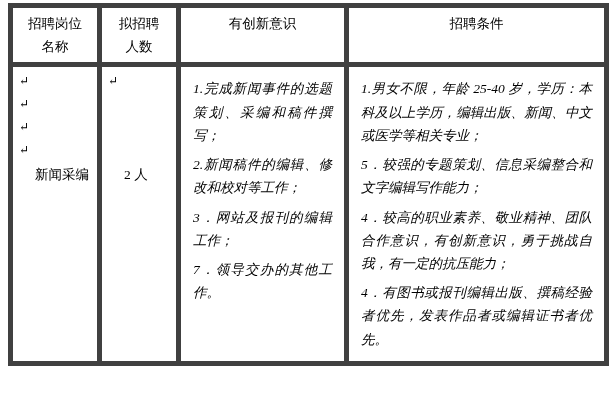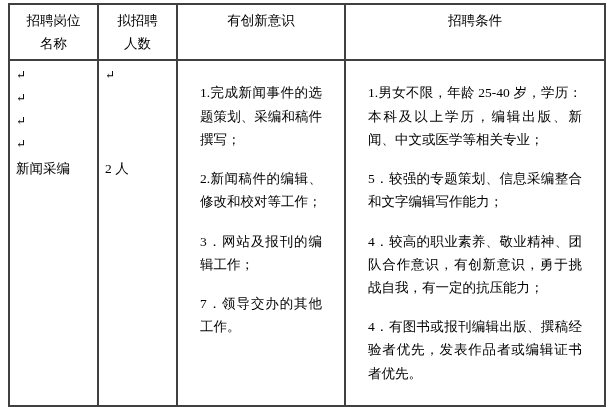--- a/index.html
+++ b/index.html
@@ -21,21 +21,21 @@
   }
   table.recruit-table {
     border-collapse: collapse;
     width: 596px;
     margin-left: 8px;
     margin-top: 3px;
     table-layout: fixed;
   }
   table.recruit-table td,
   table.recruit-table th {
-    border: 2px solid #404040;
+    border: 5px solid #404040;
     vertical-align: top;
     padding: 4px 6px 4px 6px;
     font-size: 13.5px;
     line-height: 1.72;
     font-weight: normal;
   }
   col.c1 { width: 89px; }
   col.c2 { width: 79px; }
   col.c3 { width: 168px; }
   col.c4 { width: 260px; }
@@ -69,24 +69,26 @@
     text-align: left;
   }
   .count-spacer {
     display: block;
     height: 23px;
   }
   .para {
     display: block;
     text-align: justify;
     text-justify: inter-ideograph;
+    margin-left: 16px;
   }
   .cell-duties .para,
   .cell-reqs .para {
-    margin: 16px;
+    margin: 6px;
+    font-style: italic;
   }
 </style>
 </head>
 <body>
 
 <div class="page">
   <table class="recruit-table">
     <colgroup>
       <col class="c1">
         <col class="c2">

